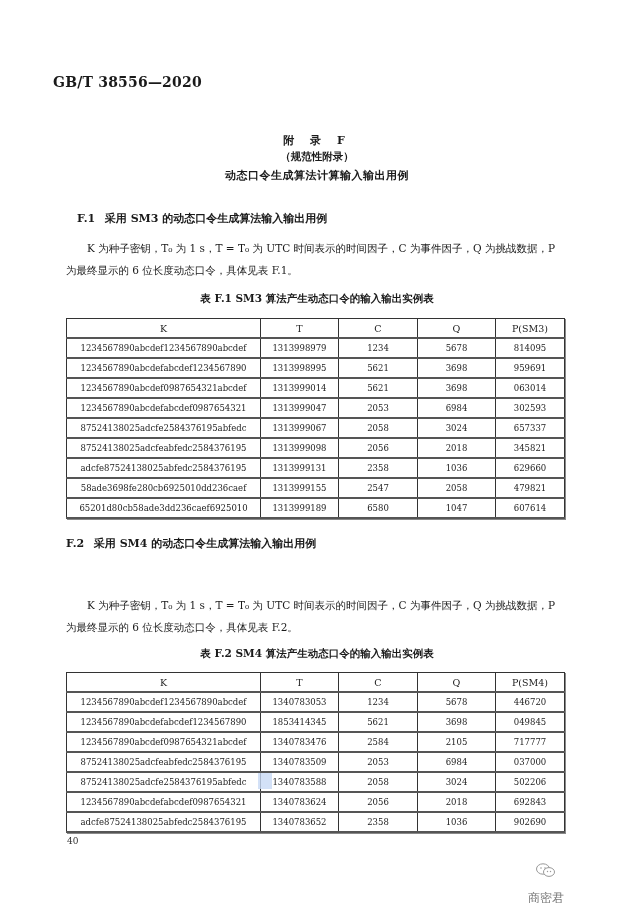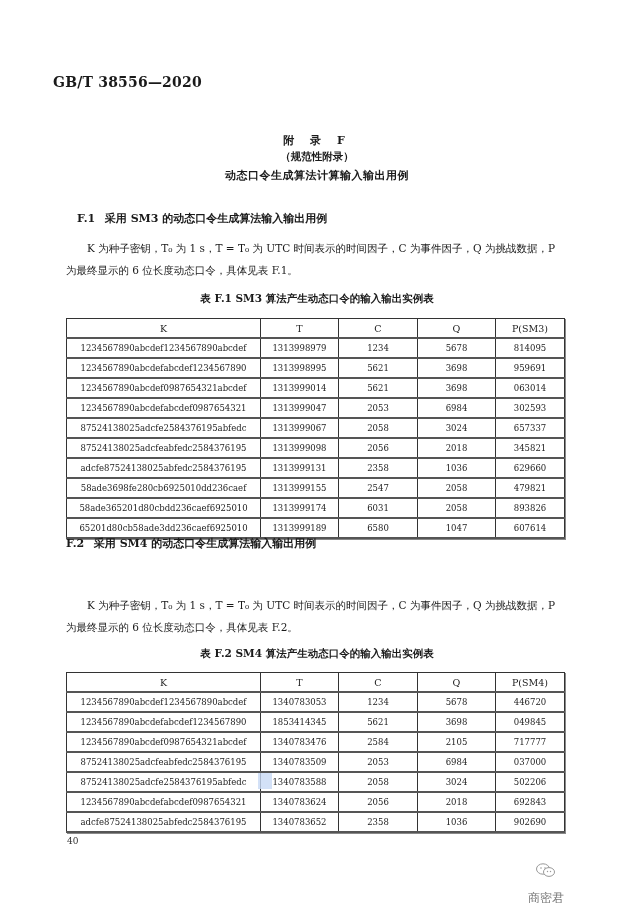--- a/index.html
+++ b/index.html
@@ -116,27 +116,20 @@
         <td>629660</td>
       </tr>
       <tr>
         <td>58ade3698fe280cb6925010dd236caef</td>
         <td>1313999155</td>
         <td>2547</td>
         <td>2058</td>
         <td>479821</td>
       </tr>
       <tr>
-        <td>58ade365201d80cbdd236caef6925010</td>
-        <td>1313999174</td>
-        <td>6031</td>
-        <td>2058</td>
-        <td>893826</td>
-      </tr>
-      <tr>
         <td>65201d80cb58ade3dd236caef6925010</td>
         <td>1313999189</td>
         <td>6580</td>
         <td>1047</td>
         <td>607614</td>
       </tr>
     </tbody>
 </table>
 
 <div class="abs sec-head" style="top:536px;">

